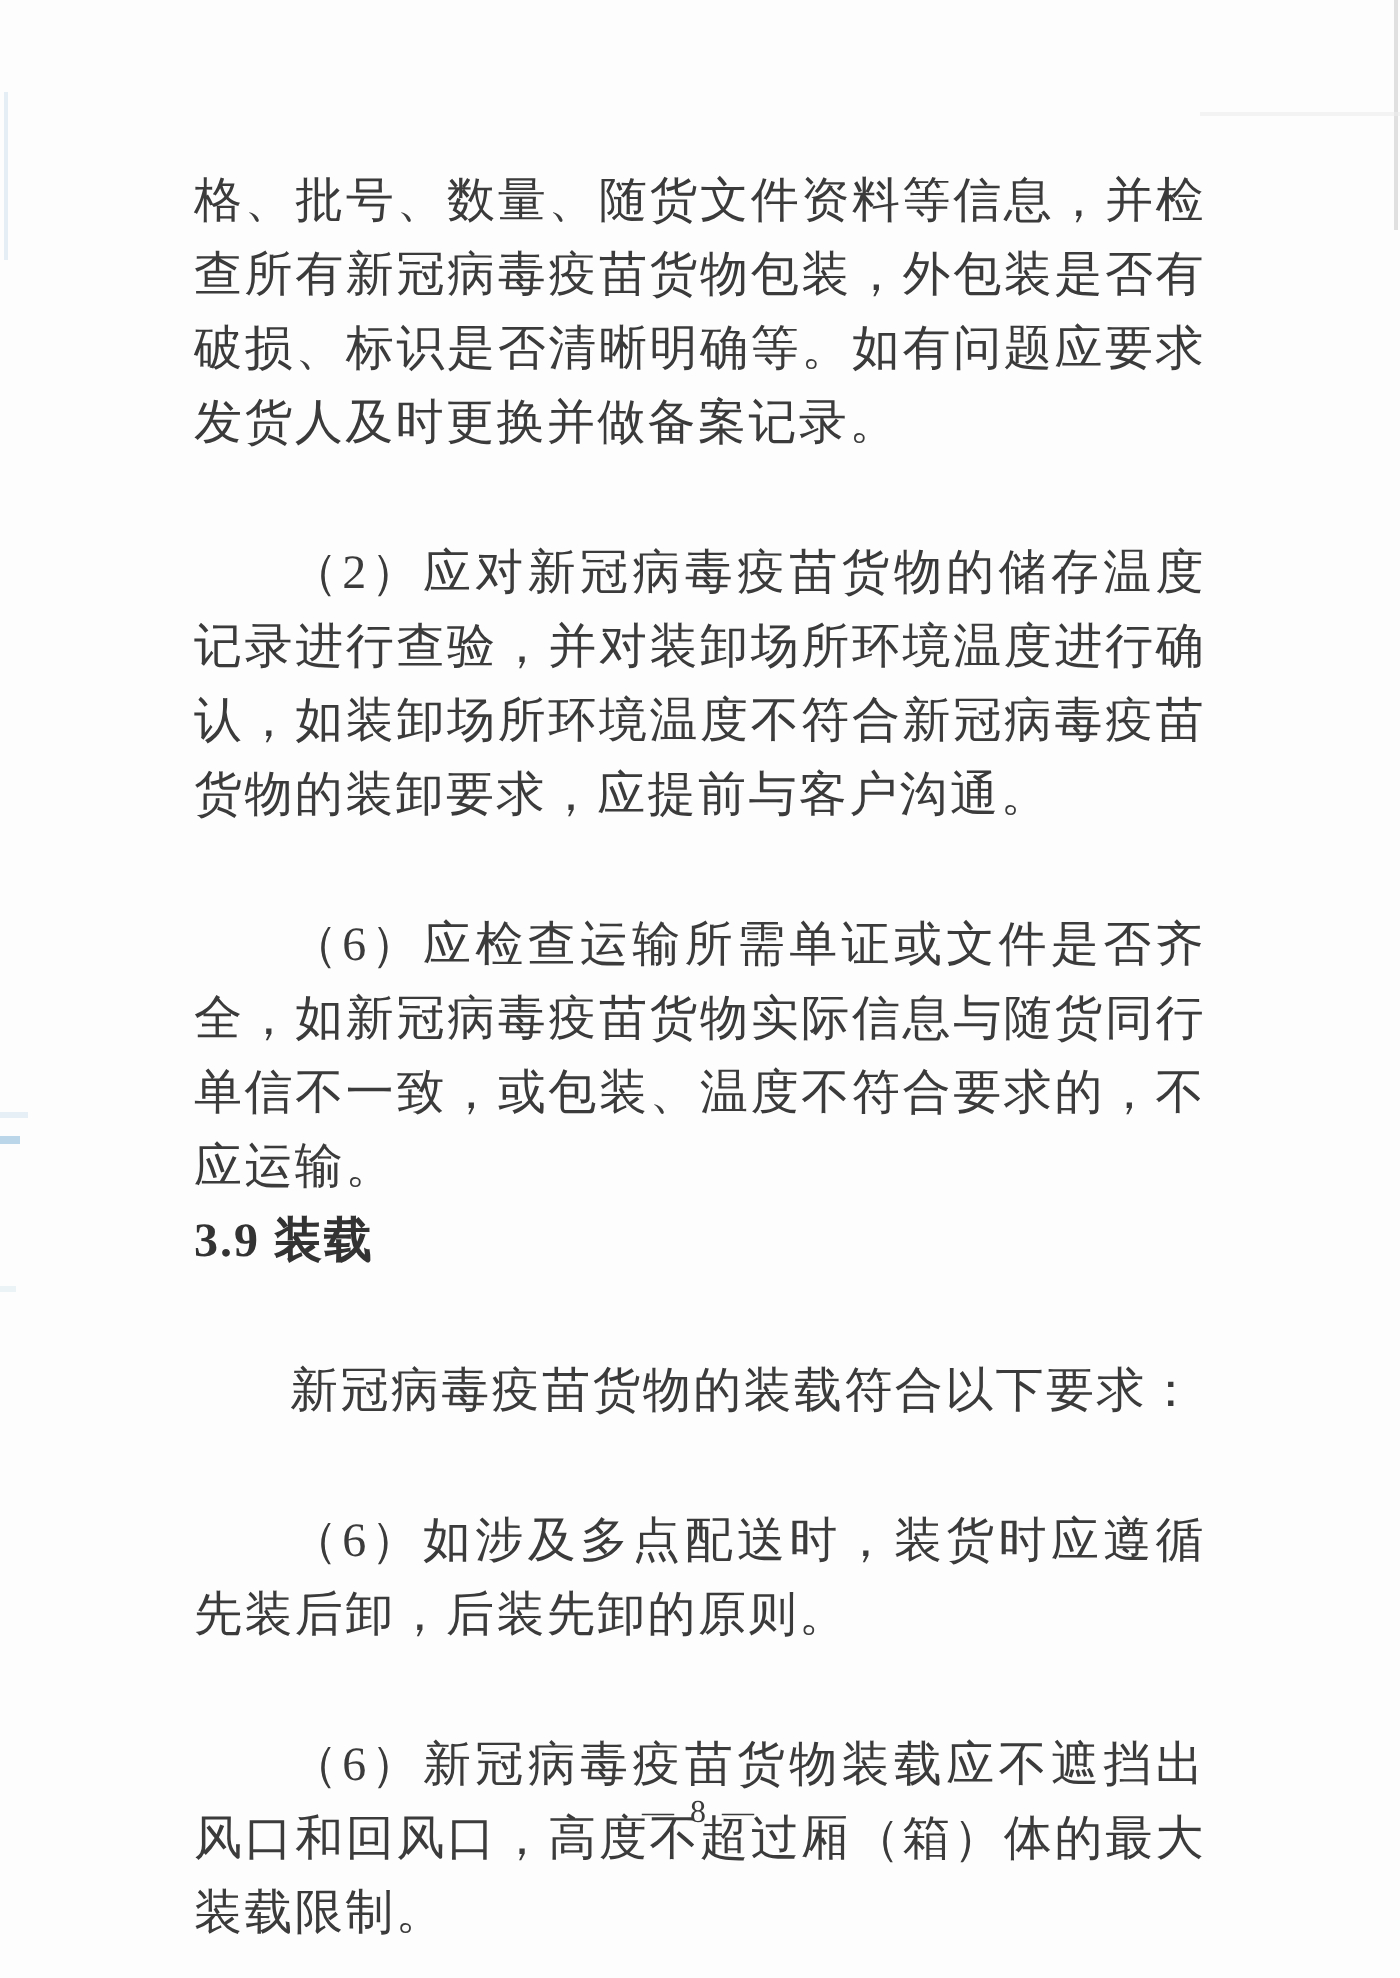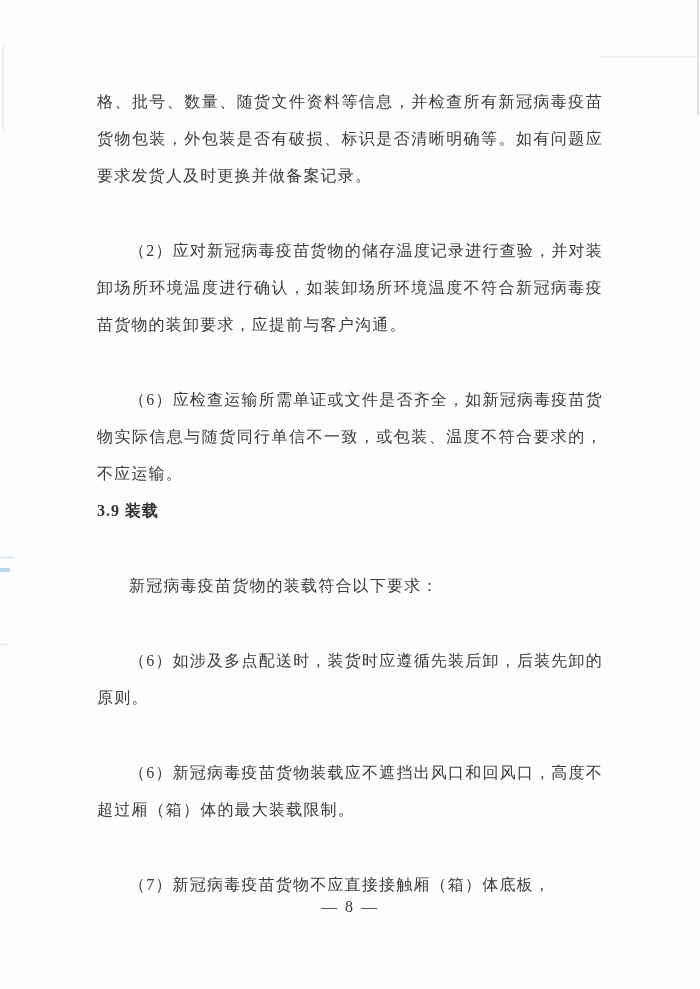--- a/index.html
+++ b/index.html
@@ -19,21 +19,21 @@
   
   .doc-body {
     position: absolute;
     left: 97px;
     top: 83px;
     width: 506px;
   }
   .doc-body p, .doc-body h2 {
     margin: 0;
     padding: 0;
-    font-size: 16px;
+    font-size: 24px;
     line-height: 37px;
     letter-spacing: 1.2px;
     color: #3b3b3b;
     text-align: justify;
     text-justify: inter-ideograph;
     font-weight: normal;
   }
   .doc-body p.indent {
     text-indent: 2em;
     margin-top: 38px;

